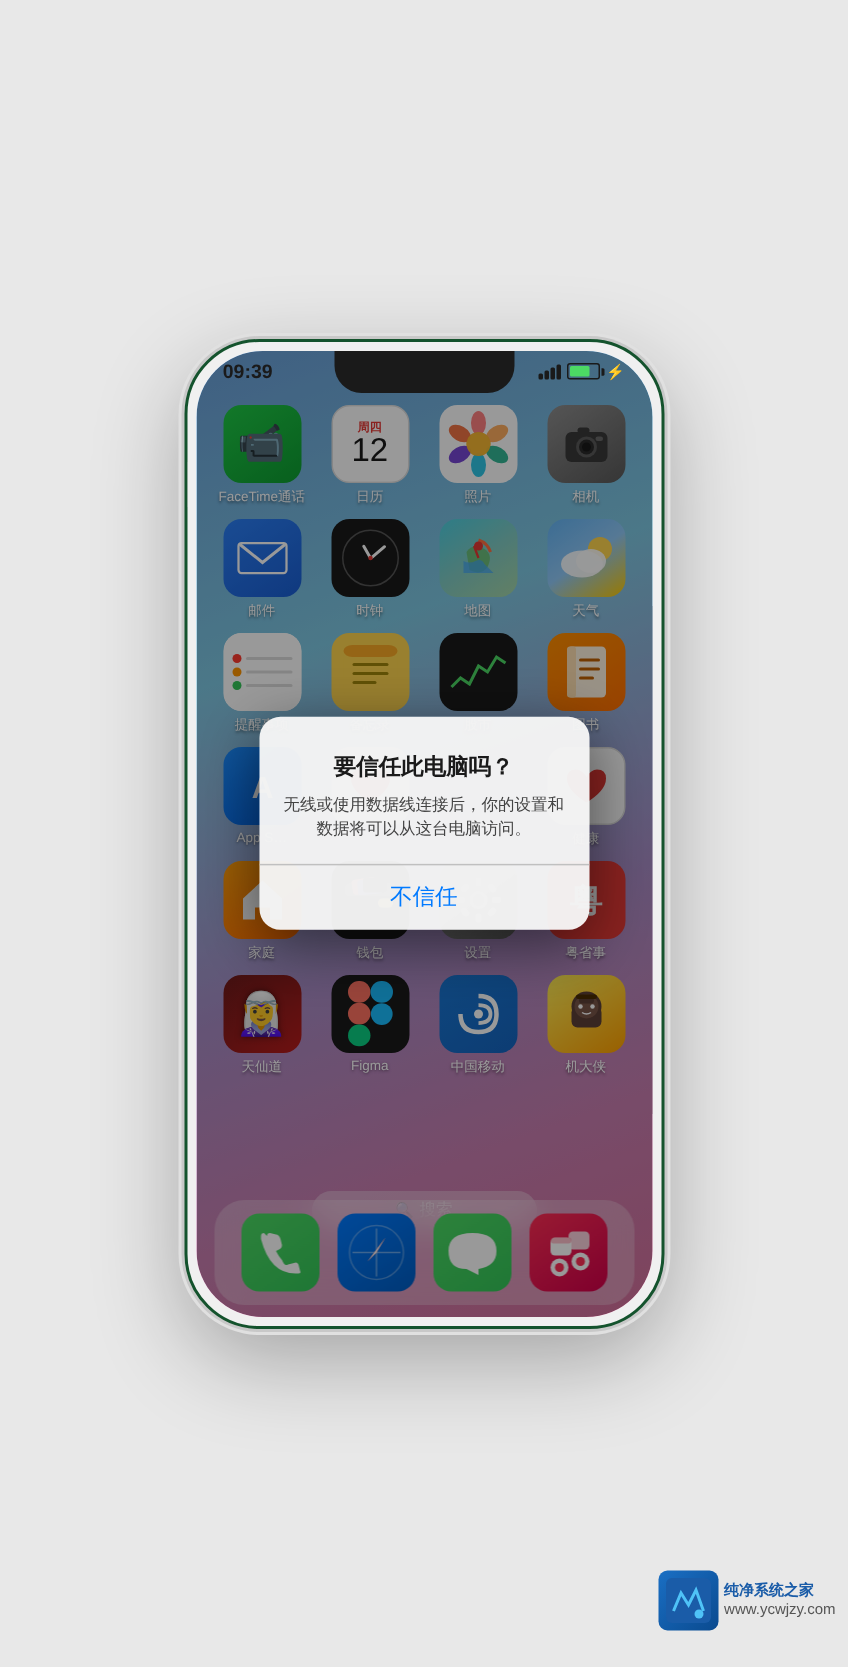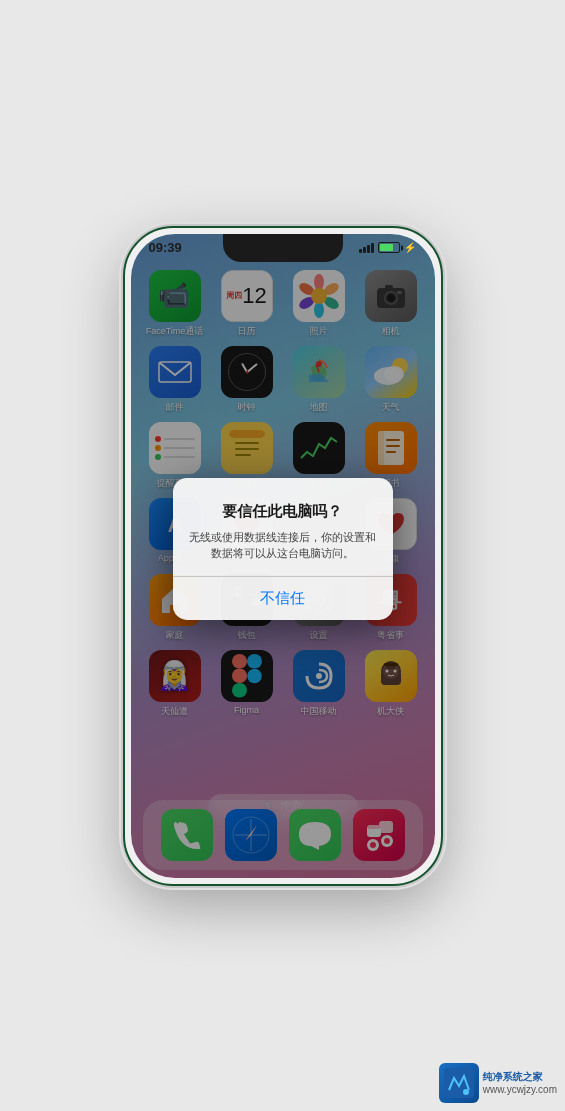--- a/index.html
+++ b/index.html
@@ -9,21 +9,21 @@
       background: #e8e8e8;
       display: flex;
       align-items: center;
       justify-content: center;
       font-family: -apple-system, 'PingFang SC', 'Helvetica Neue', sans-serif;
       position: relative;
     }
 
     .watermark {
       position: absolute;
-      bottom: 8px;
+      bottom: 24px;
       right: 8px;
       display: flex;
       align-items: center;
       gap: 4px;
       z-index: 100;
     }
     .watermark-logo {
       width: 40px;
       height: 40px;
       background: linear-gradient(135deg, #1a6fc4, #0a4a8f);
@@ -325,21 +325,21 @@
 
     .trust-btn.no-trust {
       color: #007aff;
     }
 
     
     .calendar-inner {
       width: 100%;
       height: 100%;
       display: flex;
-      flex-direction: row;
+      flex-direction: column;
       align-items: center;
       justify-content: center;
       background: white;
       border-radius: 12px;
     }
     .calendar-day-name {
       font-size: 8px;
       color: #e53935;
       font-weight: 600;
       line-height: 1;

